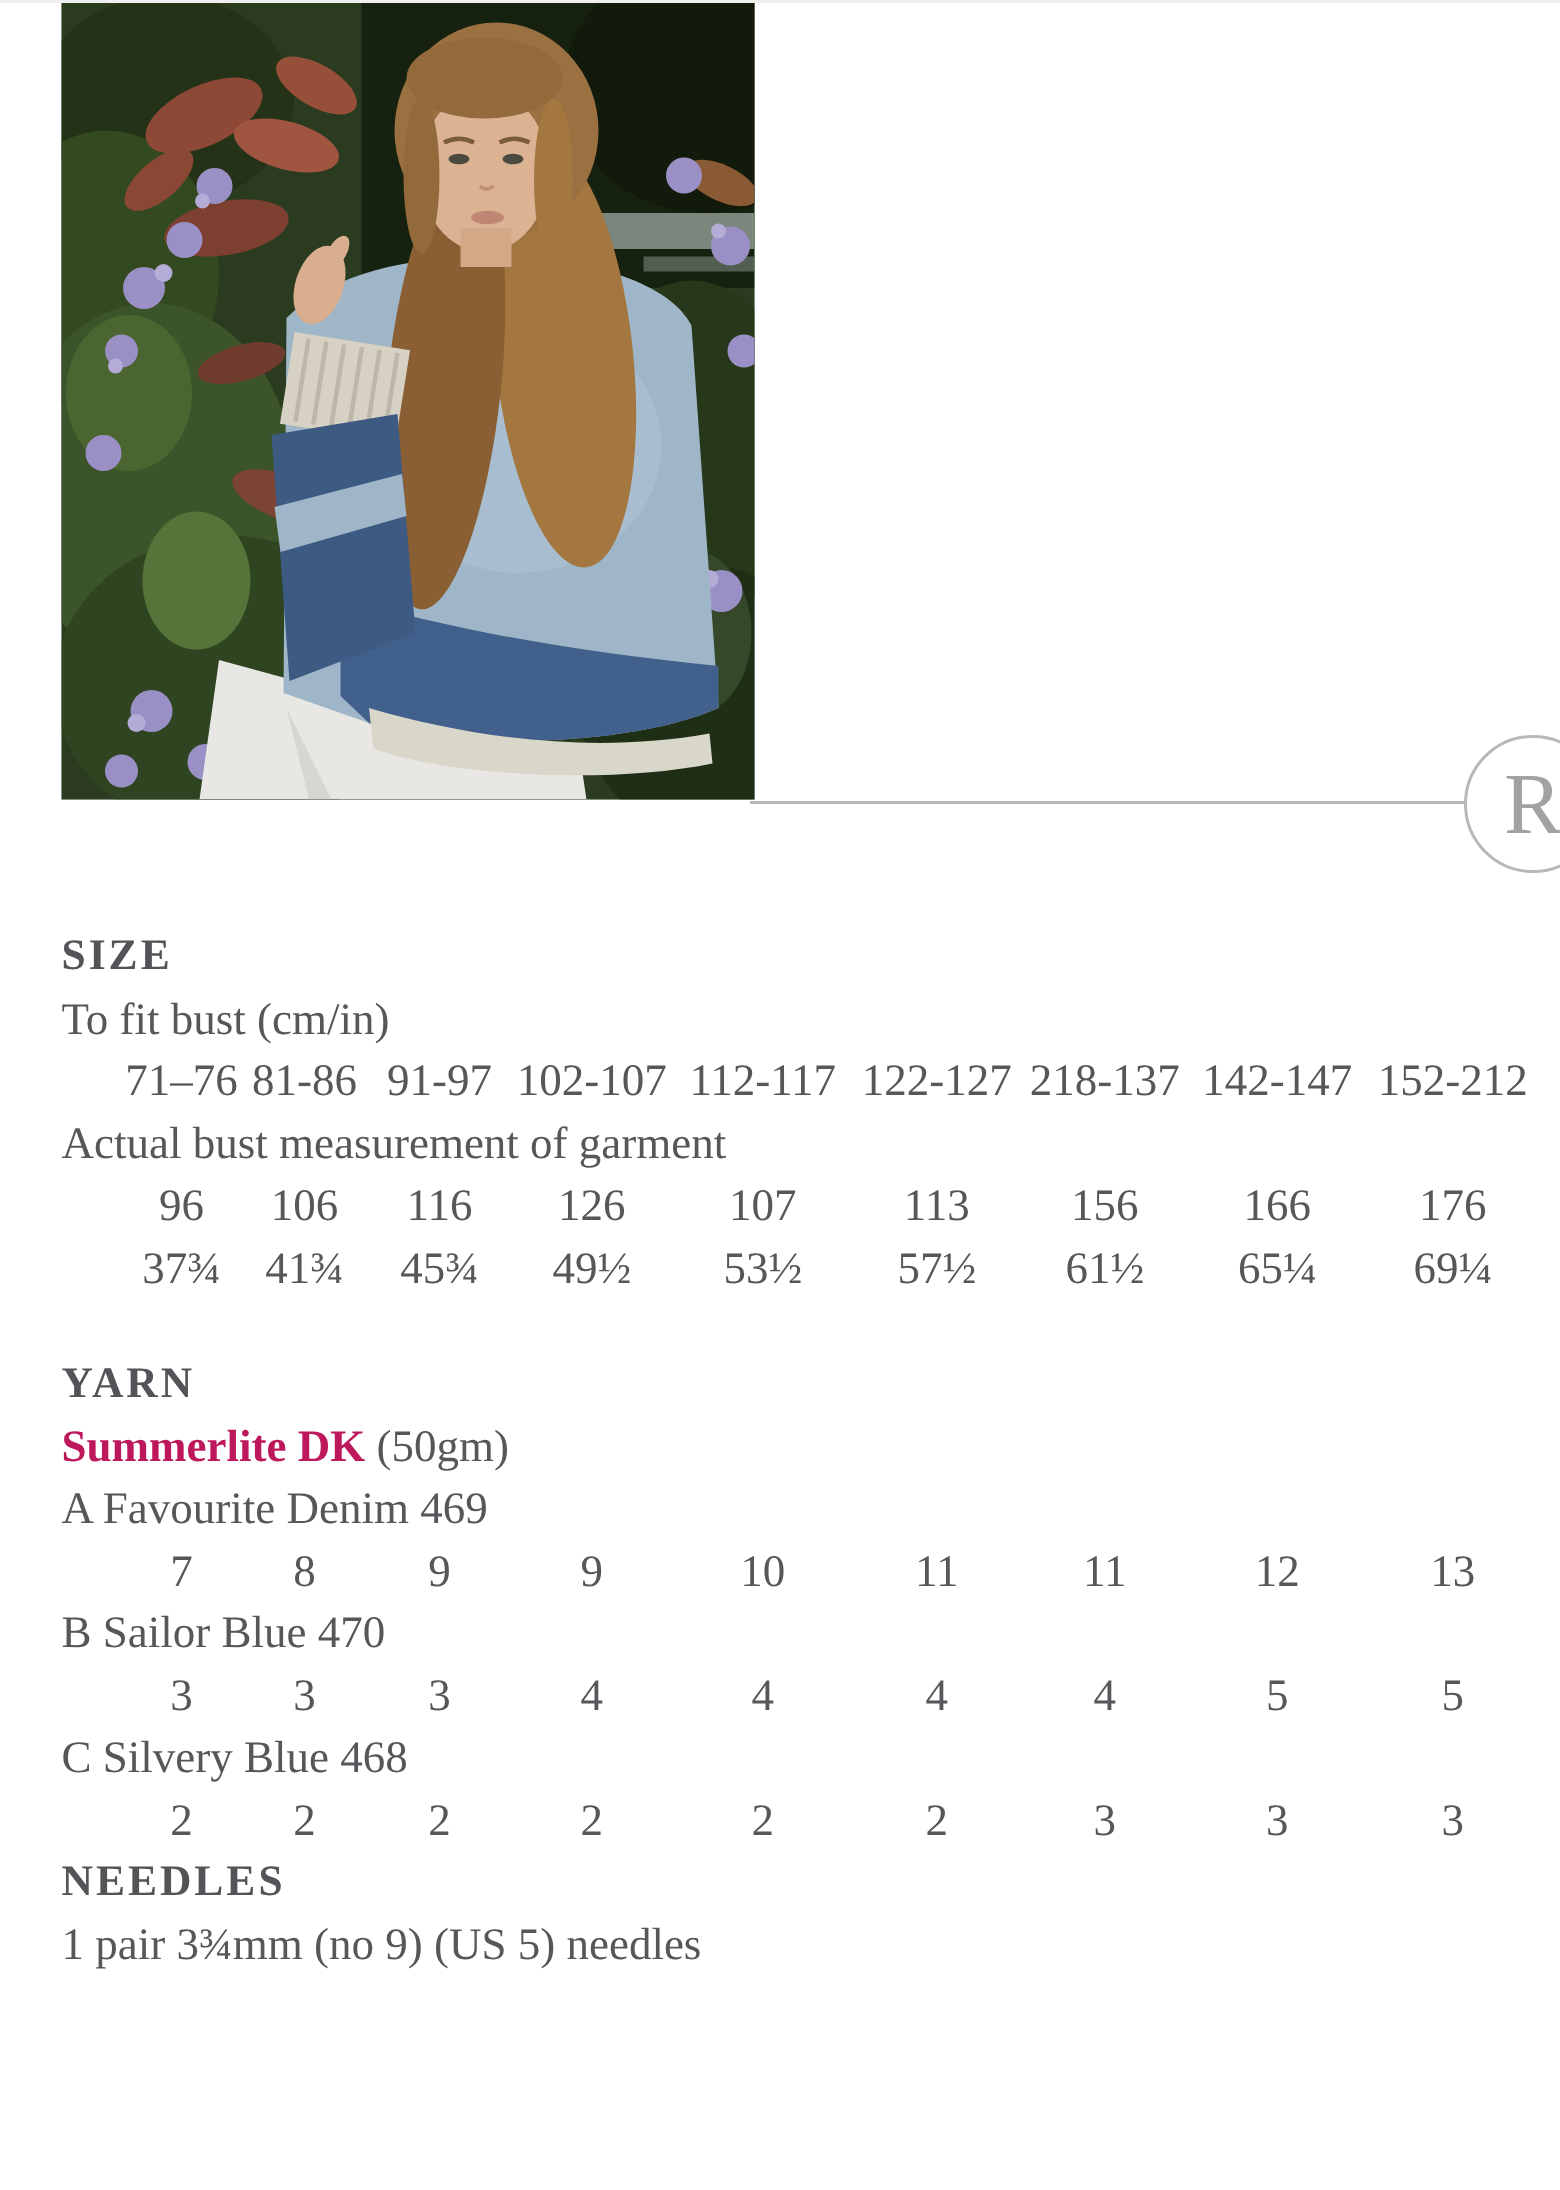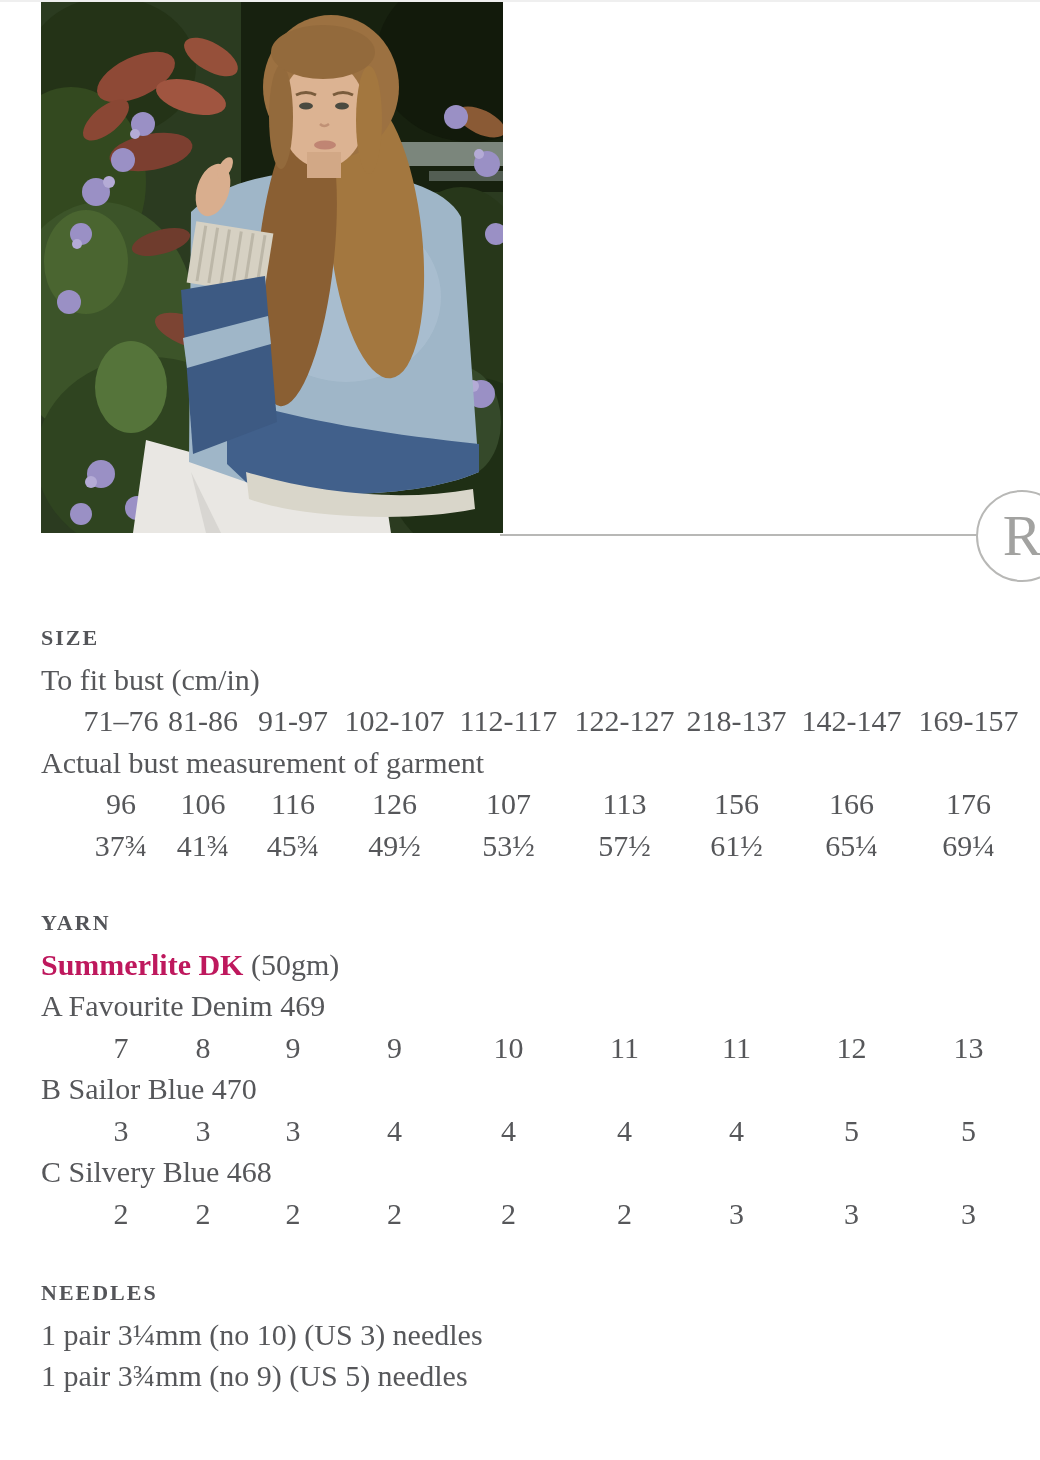--- a/index.html
+++ b/index.html
@@ -32,34 +32,34 @@
   }
   .badge .letter{
     font-size:58px;color:#a2a2a0;line-height:1;
     font-family:"Liberation Serif", serif;
   }
   .content{
     position:absolute;left:41px;top:617px;width:944px;
     font-size:30px;line-height:41.5px;
   }
   .content h2{
-    margin:0;font-size:22px;font-weight:bold;letter-spacing:2px;
+    margin:0;font-size:29px;font-weight:bold;letter-spacing:2px;
     line-height:41.5px;color:#535458;
   }
   .content p{margin:0;}
   .bold{font-weight:bold;color:#be185d;}
   .row{
     display:grid;
     grid-template-columns:78px 86px 94px 109px 119px 113px 111px 119px 115px;
     line-height:41.5px;
     margin-left:41px;
   }
   .row span{text-align:center;}
   .yarn-block{margin-top:36px;}
-  .needles-block{margin-top:38px;}
+  .needles-block{}
 </style>
 </head>
 <body>
 
 <div class="page">
 
   <div class="top-strip"></div>
 
   <div class="photo">
     <svg width="462" height="531" viewBox="0 0 462 531" role="img">
@@ -168,21 +168,21 @@
 
     <div class="row">
       <span>71–76</span>
       <span>81-86</span>
       <span>91-97</span>
       <span>102-107</span>
       <span>112-117</span>
       <span>122-127</span>
       <span>218-137</span>
       <span>142-147</span>
-      <span>169-157</span>
+      <span>152-212</span>
     </div>
 
 
     <p>Actual bust measurement of garment</p>
 
     <div class="row">
       <span>96</span>
       <span>106</span>
       <span>116</span>
       <span>126</span>
@@ -244,18 +244,17 @@
         <span>2</span>
         <span>2</span>
         <span>3</span>
         <span>3</span>
         <span>3</span>
       </div>
     </div>
 
     <div class="needles-block">
       <h2>NEEDLES</h2>
-      <p>1 pair 3¼mm (no 10) (US 3) needles</p>
       <p>1 pair 3¾mm (no 9) (US 5) needles</p>
     </div>
 
   </div>
 </div>
 
 </body></html>

